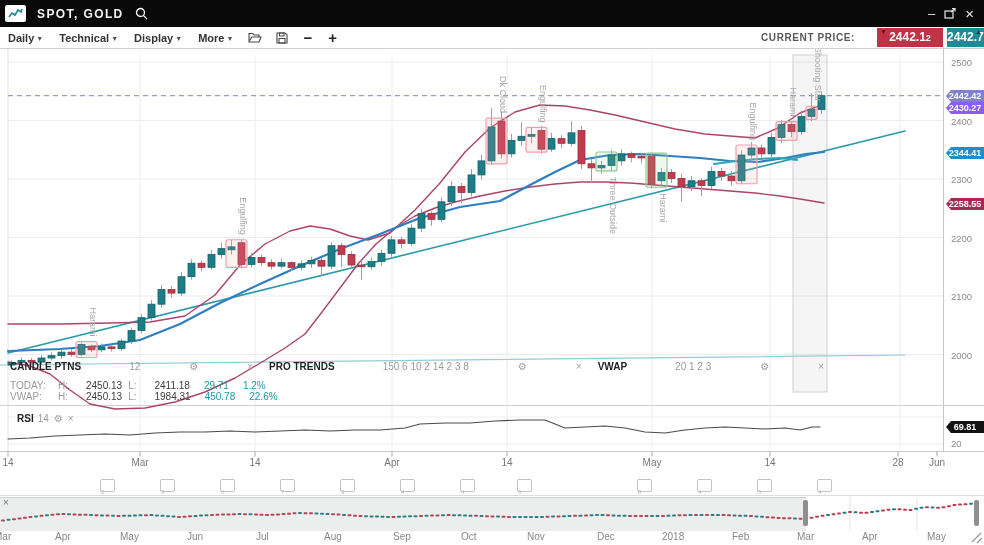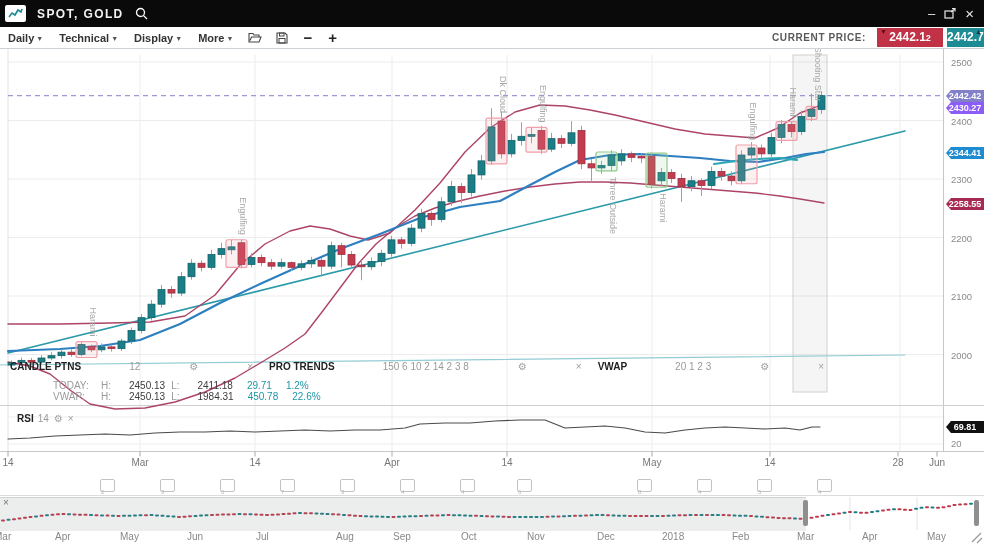--- a/index.html
+++ b/index.html
@@ -15,21 +15,21 @@
   .win-controls{margin-left:auto;display:flex;align-items:center;gap:9px;padding-right:10px;color:#e8e8e8;}
   .win-btn{font-size:13px;line-height:13px;cursor:pointer;display:flex;align-items:center;}
   .toolbar{position:absolute;top:27px;left:0;width:984px;height:21px;background:#fff;
            border-bottom:1px solid #ccd2d6;display:flex;align-items:center;z-index:6;
            font-size:11px;color:#333;}
   .menu{font-weight:bold;padding:0 8px;cursor:pointer;white-space:nowrap;}
   .caret{font-size:7px;color:#555;margin-left:2px;vertical-align:1px;}
   .tbtn{padding:0 7px;cursor:pointer;display:flex;align-items:center;}
   .zoombtn{font-size:15px;font-weight:bold;color:#222;padding:0 8px;cursor:pointer;}
   .tb-right{margin-left:auto;display:flex;align-items:center;}
-  .cp-label{color:#5a5a5a;font-weight:bold;font-size:10px;letter-spacing:.6px;margin-right:7px;}
+  .cp-label{color:#5a5a5a;font-weight:bold;font-size:10px;letter-spacing:.6px;margin-right:18px;}
   .badge{height:19px;color:#fff;font-weight:bold;font-size:12px;text-align:center;
          line-height:19px;position:relative;margin-left:4px;}
   .badge .pip{font-size:9px;}
   .badge .arr{position:absolute;font-size:7px;top:0;line-height:8px;}
   .ylabel{position:absolute;left:951px;font-size:9.5px;color:#8a8a8a;z-index:3;}
   .tag{position:absolute;left:946px;width:38px;height:12px;color:#fff;font-size:9px;font-weight:bold;
        line-height:12px;text-align:center;z-index:4;
        clip-path:polygon(5px 0,100% 0,100% 100%,5px 100%,0 50%);}
   .xlabel{position:absolute;top:457px;font-size:10px;color:#777;transform:translateX(-50%);z-index:3;}
   .cal{position:absolute;top:479px;width:13px;height:11px;border:1px solid #c3c3c3;border-radius:2px;
@@ -37,21 +37,21 @@
   .cal .cal-top{height:2px;border-bottom:1px solid #d5d5d5;}
   .cal .cal-num{font-size:6px;color:#b8b8b8;text-align:center;line-height:7px;}
   .legend-row{position:absolute;top:361px;left:10px;display:flex;align-items:center;
               font-size:10px;white-space:nowrap;z-index:3;}
   .ind{display:flex;align-items:center;margin-right:16px;gap:44px;}
   .ind-name{font-weight:bold;color:#222;}
   .ind-params{color:#9a9a9a;margin-left:4px;}
   .mini-icon{color:#9f9f9f;font-size:10px;margin-left:5px;cursor:pointer;}
   .stat-row{position:absolute;left:10px;font-size:10px;color:#9a9a9a;display:flex;
             white-space:nowrap;z-index:3;}
-  .stat-row .lab{width:42px;color:#9a9a9a;padding-left:43px;}
+  .stat-row .lab{width:42px;color:#9a9a9a;}
   .stat-row .hl{color:#9a9a9a;margin-left:6px;}
   .stat-row .val{color:#3c3c3c;margin-left:18px;}
   .stat-row .teal{color:#1f96a6;margin-left:14px;}
   .rsi-row{position:absolute;top:413px;left:17px;display:flex;align-items:center;
            font-size:10px;z-index:3;white-space:nowrap;}
   .month{position:absolute;top:531px;font-size:10px;color:#888;z-index:3;}
   .nav-shade{position:absolute;top:497px;left:0;width:806px;height:33px;
              background:rgba(120,125,128,.14);border-top:1px solid #d2d2d2;z-index:2;}
   .nav-handle{position:absolute;top:500px;width:5px;height:26px;background:#8f8f8f;
               border-radius:2px;z-index:4;cursor:ew-resize;}
@@ -603,21 +603,21 @@
     <span class="cal" style="left:517px"><span class="cal-top"></span><span class="cal-num">6</span></span>
     <span class="cal" style="left:637px"><span class="cal-top"></span><span class="cal-num">8</span></span>
     <span class="cal" style="left:697px"><span class="cal-top"></span><span class="cal-num">4</span></span>
     <span class="cal" style="left:757px"><span class="cal-top"></span><span class="cal-num">5</span></span>
     <span class="cal" style="left:817px"><span class="cal-top"></span><span class="cal-num">4</span></span>
     <span class="month" style="left:-6px">Mar</span>
     <span class="month" style="left:55px">Apr</span>
     <span class="month" style="left:120px">May</span>
     <span class="month" style="left:187px">Jun</span>
     <span class="month" style="left:256px">Jul</span>
-    <span class="month" style="left:336px">Aug</span>
+    <span class="month" style="left:324px">Aug</span>
     <span class="month" style="left:393px">Sep</span>
     <span class="month" style="left:461px">Oct</span>
     <span class="month" style="left:527px">Nov</span>
     <span class="month" style="left:597px">Dec</span>
     <span class="month" style="left:662px">2018</span>
     <span class="month" style="left:732px">Feb</span>
     <span class="month" style="left:797px">Mar</span>
     <span class="month" style="left:862px">Apr</span>
     <span class="month" style="left:927px">May</span>
   </div>

